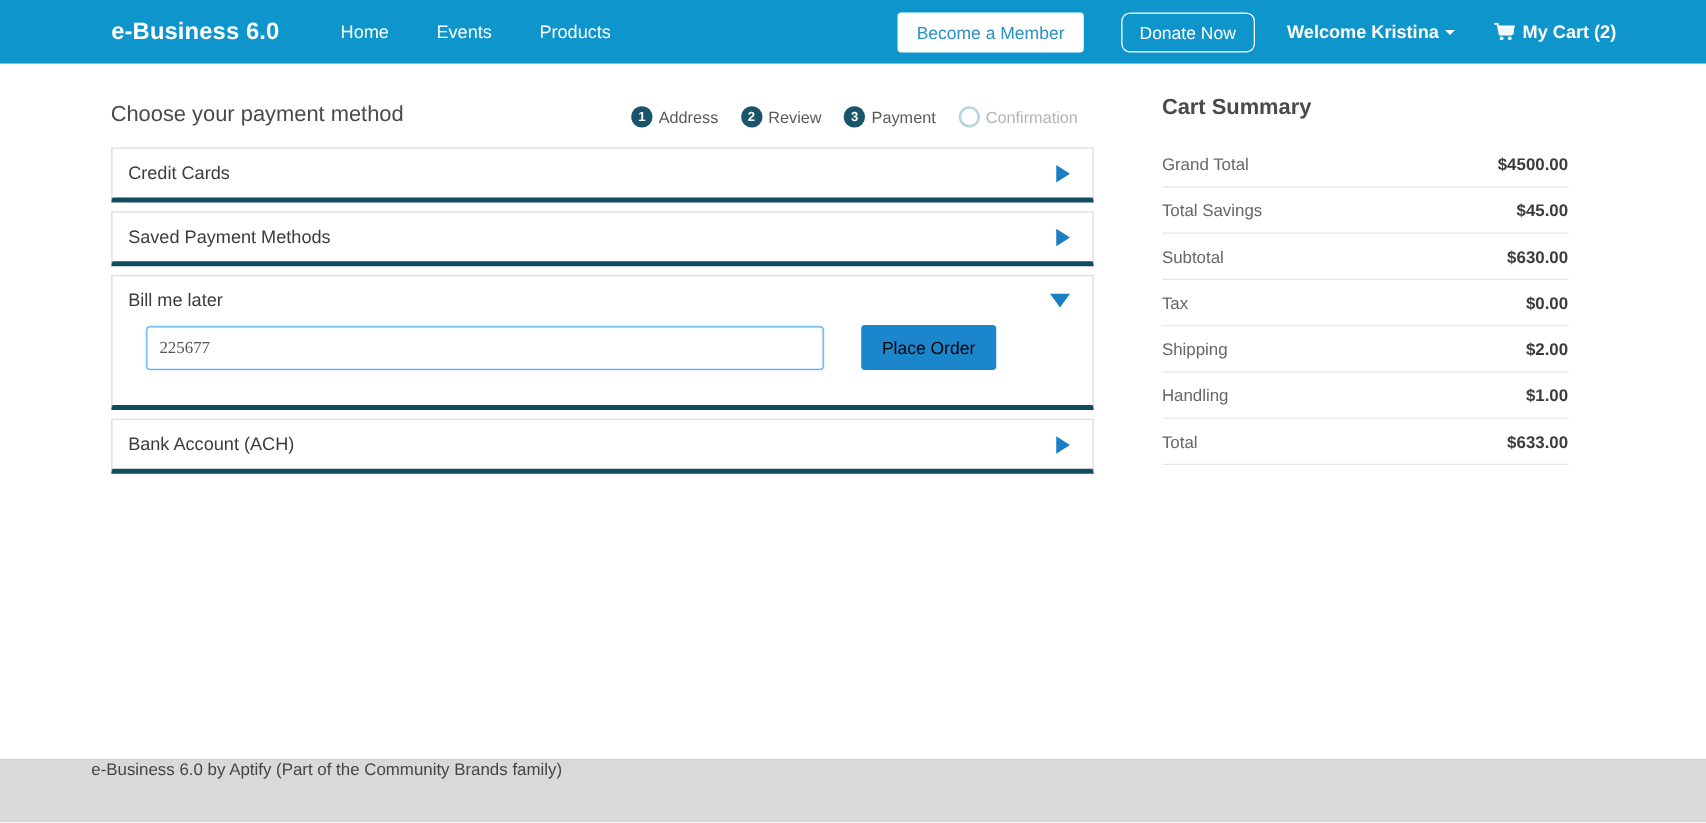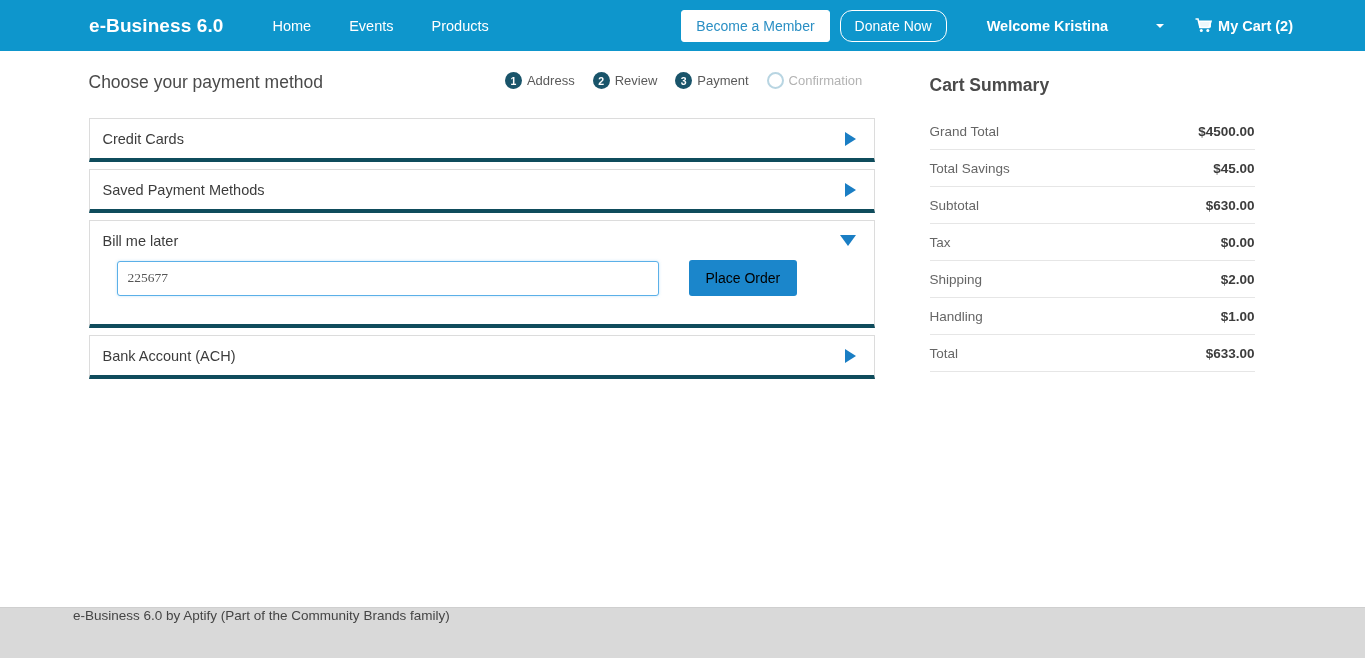--- a/index.html
+++ b/index.html
@@ -54,37 +54,37 @@
     padding: 7px 14px;
     margin-right: 10px;
     cursor: pointer;
     font-family: inherit;
     white-space: nowrap;
   }
   .btn-donate {
     background: transparent;
     color: #ffffff;
     border: 1px solid #ffffff;
-    border-radius: 12px;
+    border-radius: 7px;
     font-size: 14px;
     padding: 7px 14px;
     cursor: pointer;
     font-family: inherit;
     white-space: nowrap;
+    margin-left: 20px;
   }
   .welcome {
     color: #ffffff;
     font-size: 14.5px;
     font-weight: bold;
-    margin-left: 40px;
-    display: flex;
-    align-items: center;
-    white-space: nowrap;
-    cursor: pointer;
-    gap: 43px;
+    margin-left: 26px;
+    display: flex;
+    align-items: center;
+    white-space: nowrap;
+    cursor: pointer;
   }
   .caret-down {
     display: inline-block;
     width: 0; height: 0;
     margin-left: 5px;
     border-left: 4px solid transparent;
     border-right: 4px solid transparent;
     border-top: 4px solid #ffffff;
   }
   .cart {
@@ -109,21 +109,21 @@
     width: 1188px;
     margin: 0 auto;
     padding-top: 21px;
     display: flex;
   }
   .left-col { width: 786px; }
   .right-col { width: 325px; margin-left: 55px; }
 
   .topline {
     display: flex;
-    align-items: flex-start;
+    align-items: flex-end;
     height: 30px;
     margin-bottom: 16px;
   }
   .page-title {
     font-size: 17.5px;
     color: #4a4a4a;
     white-space: nowrap;
   }
   .steps {
     margin-left: 182px;

